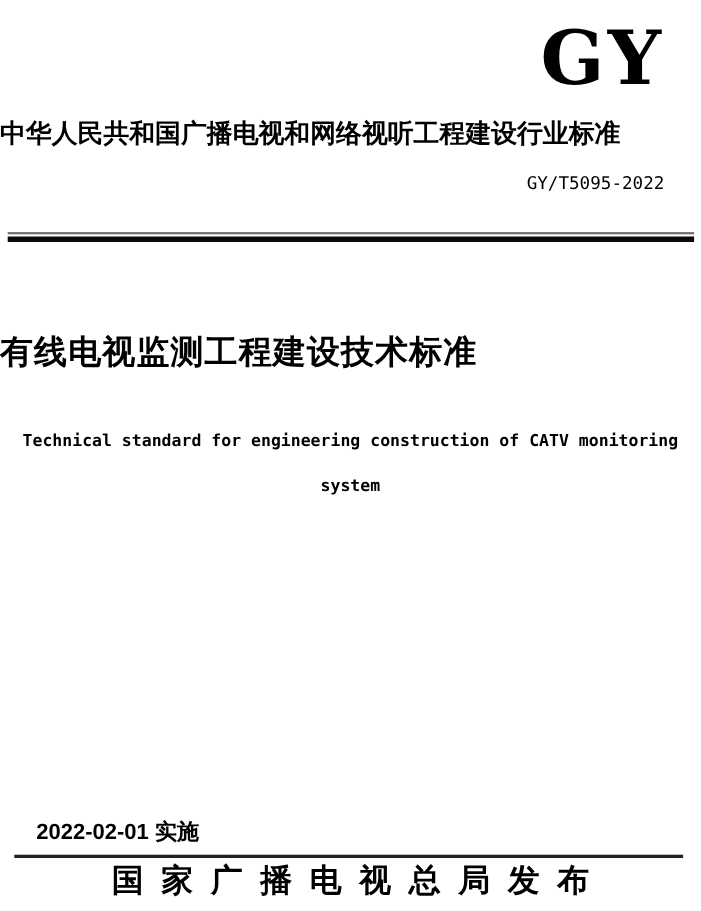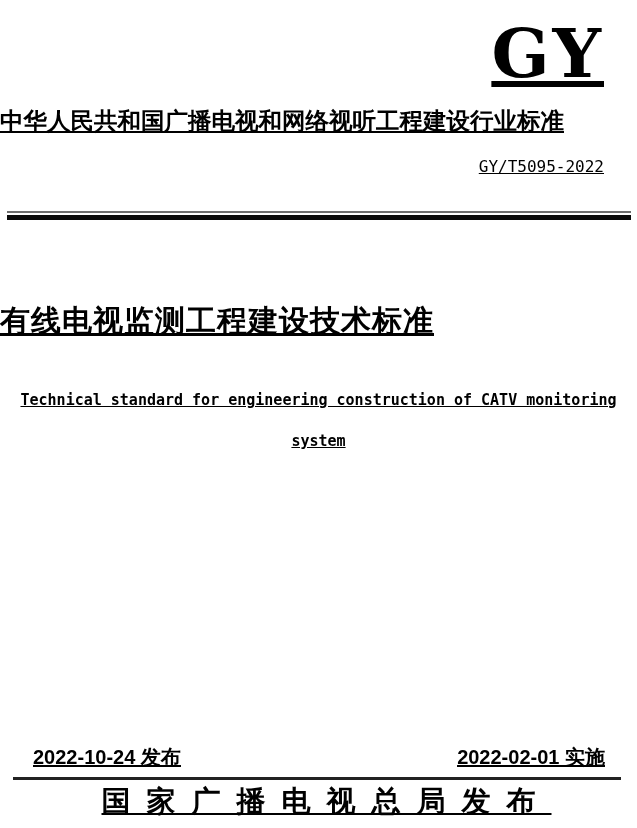--- a/index.html
+++ b/index.html
@@ -1,16 +1,16 @@
 <!DOCTYPE html>
 <html><head>
 <meta charset="utf-8">
 <title>GY/T5095-2022</title>
 <style>
-  * { margin: 0; padding: 0; box-sizing: border-box; text-decoration: underline; }
+  * { margin: 0; padding: 0; box-sizing: border-box; }
   html, body { background: #ffffff; }
   .page {
     position: relative;
     width: 637px;
     height: 828px;
     background: #ffffff;
     color: #000000;
     font-family: "Liberation Sans", "DejaVu Sans", sans-serif;
     overflow: hidden;
     margin: 0 auto;
@@ -133,21 +133,20 @@
   <div class="rule-thin"></div>
   <div class="rule-thick"></div>
 
   <div class="title-cn">有线电视监测工程建设技术标准</div>
 
   <div class="title-en line2">system</div>
 
   <div class="title-en line1">Technical standard for engineering construction of CATV monitoring</div>
 
   <div class="date-row">
-    <span>2022-10-24 发布</span>
     <span>2022-02-01 实施</span>
   </div>
 
   <div class="footer-rule"></div>
 
   <div class="publisher">国家广播电视总局发布</div>
 
 </div>
 
 </body></html>

